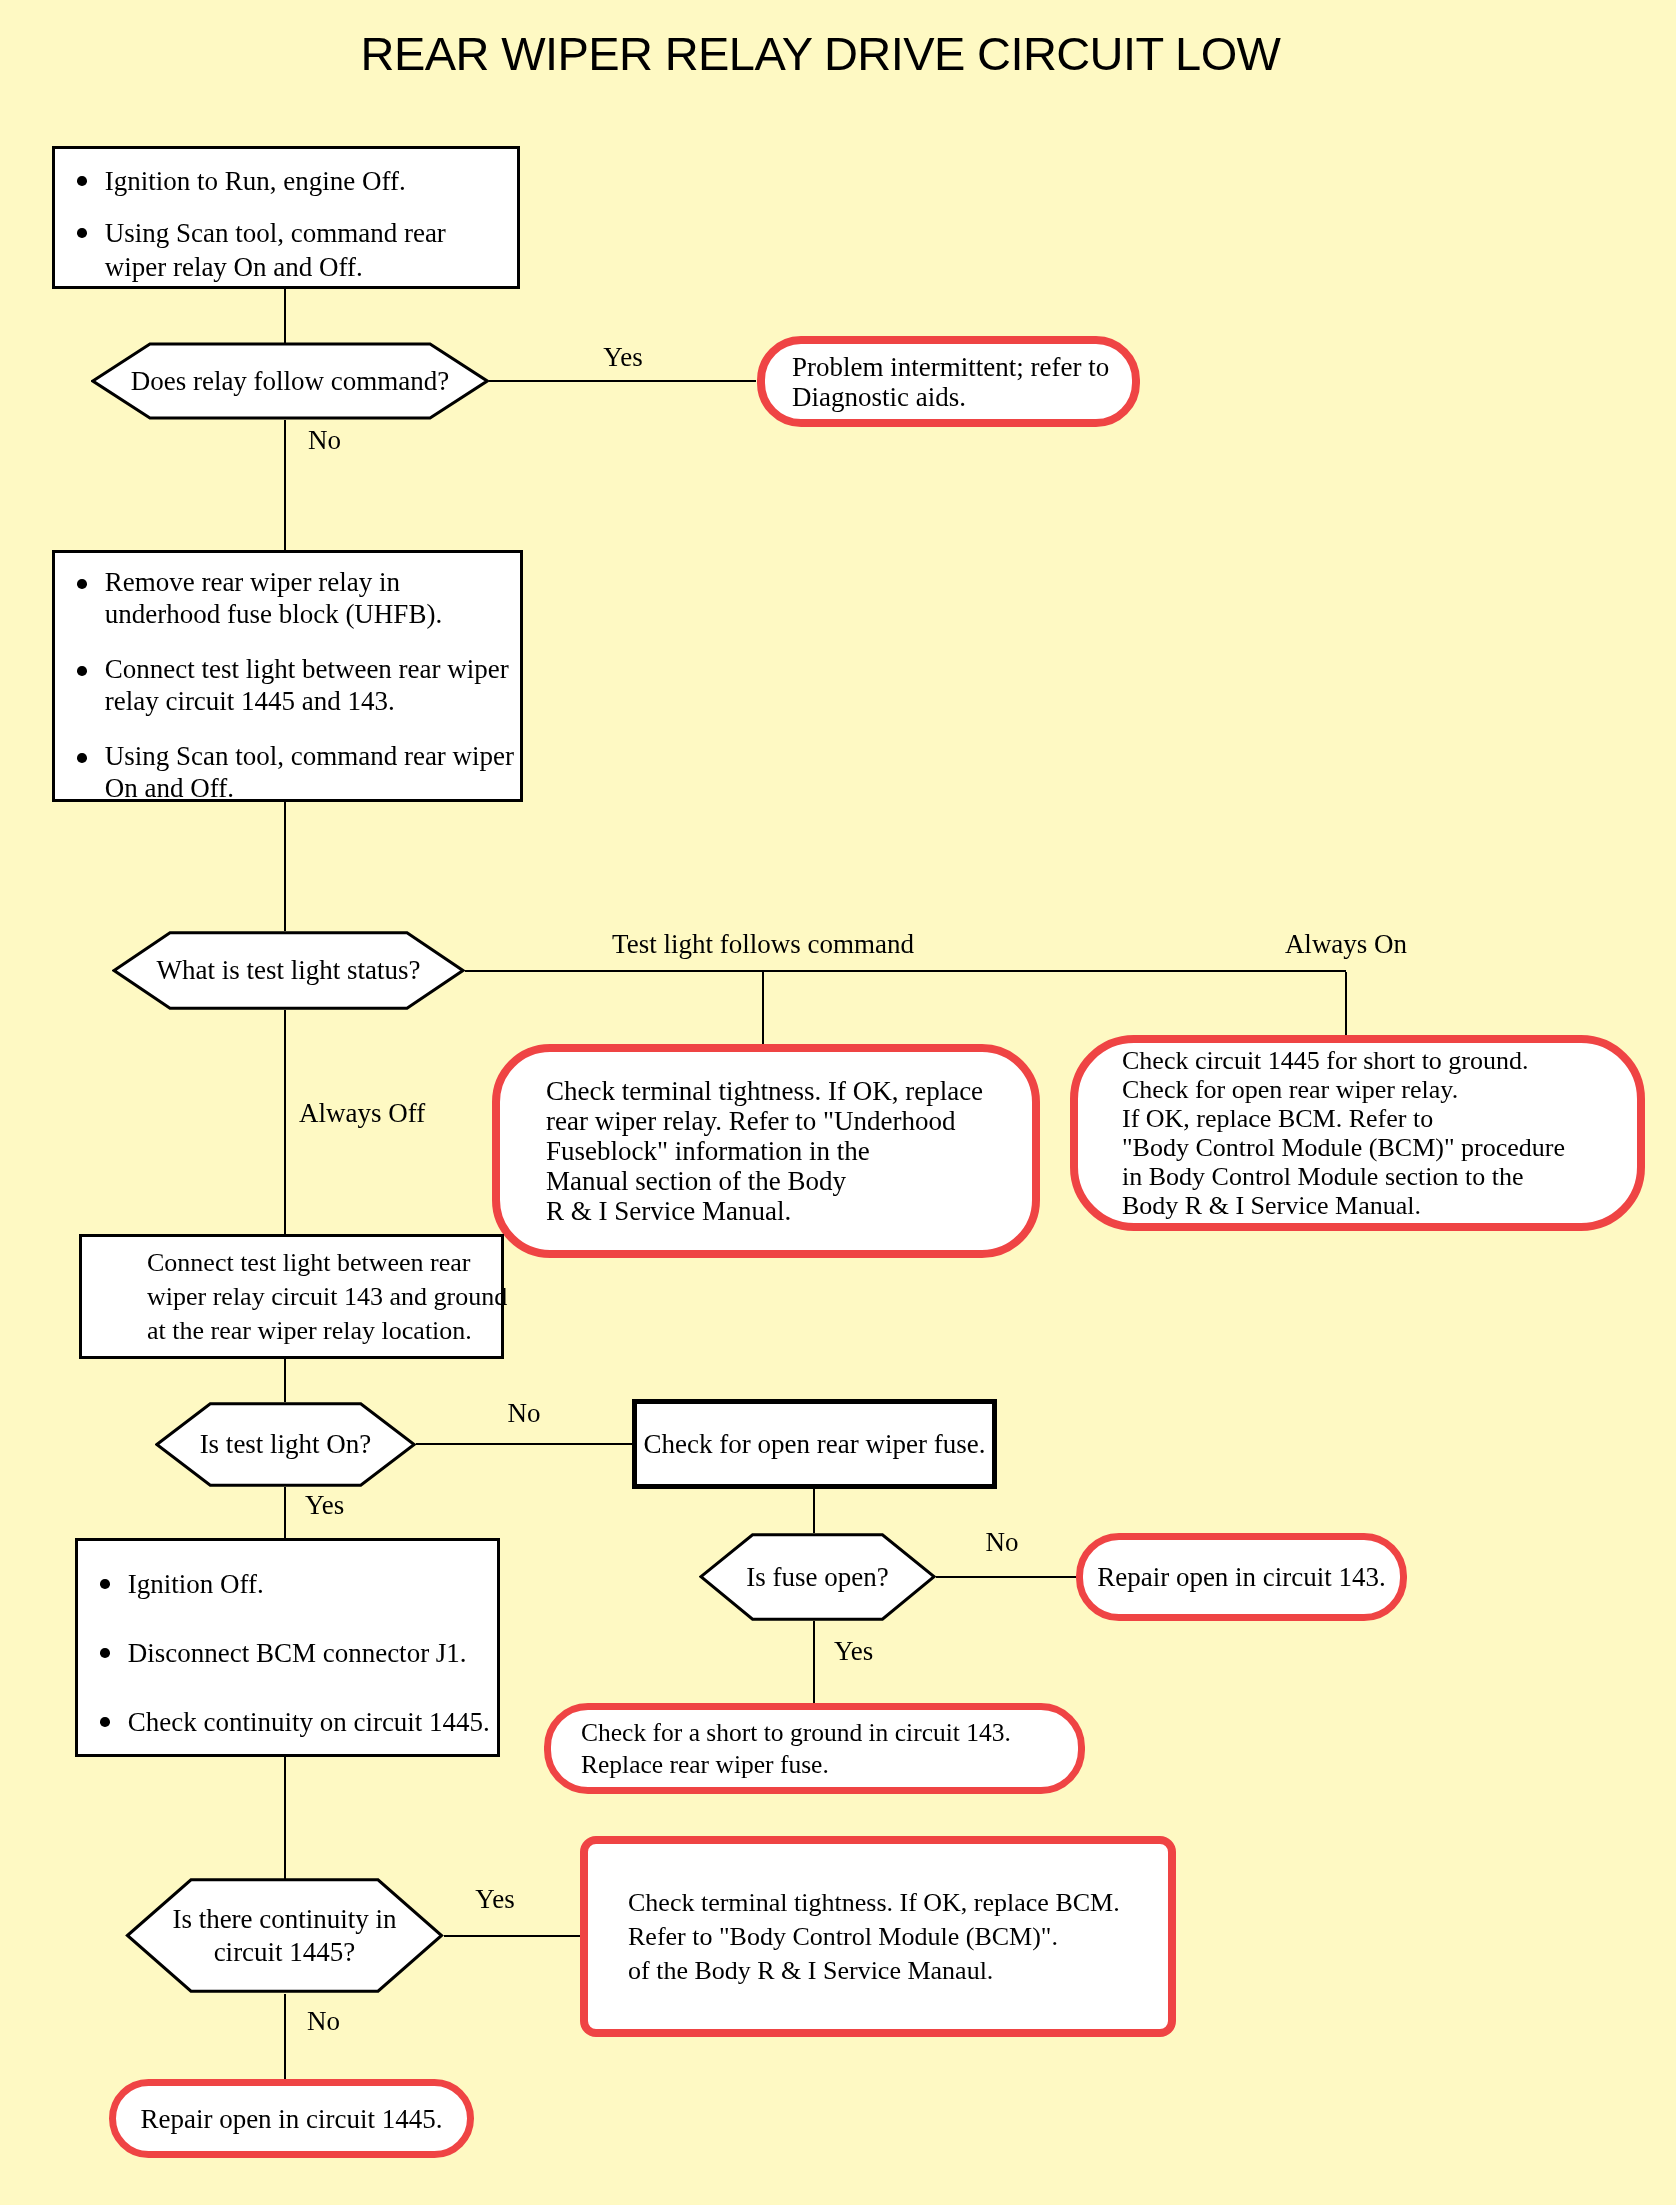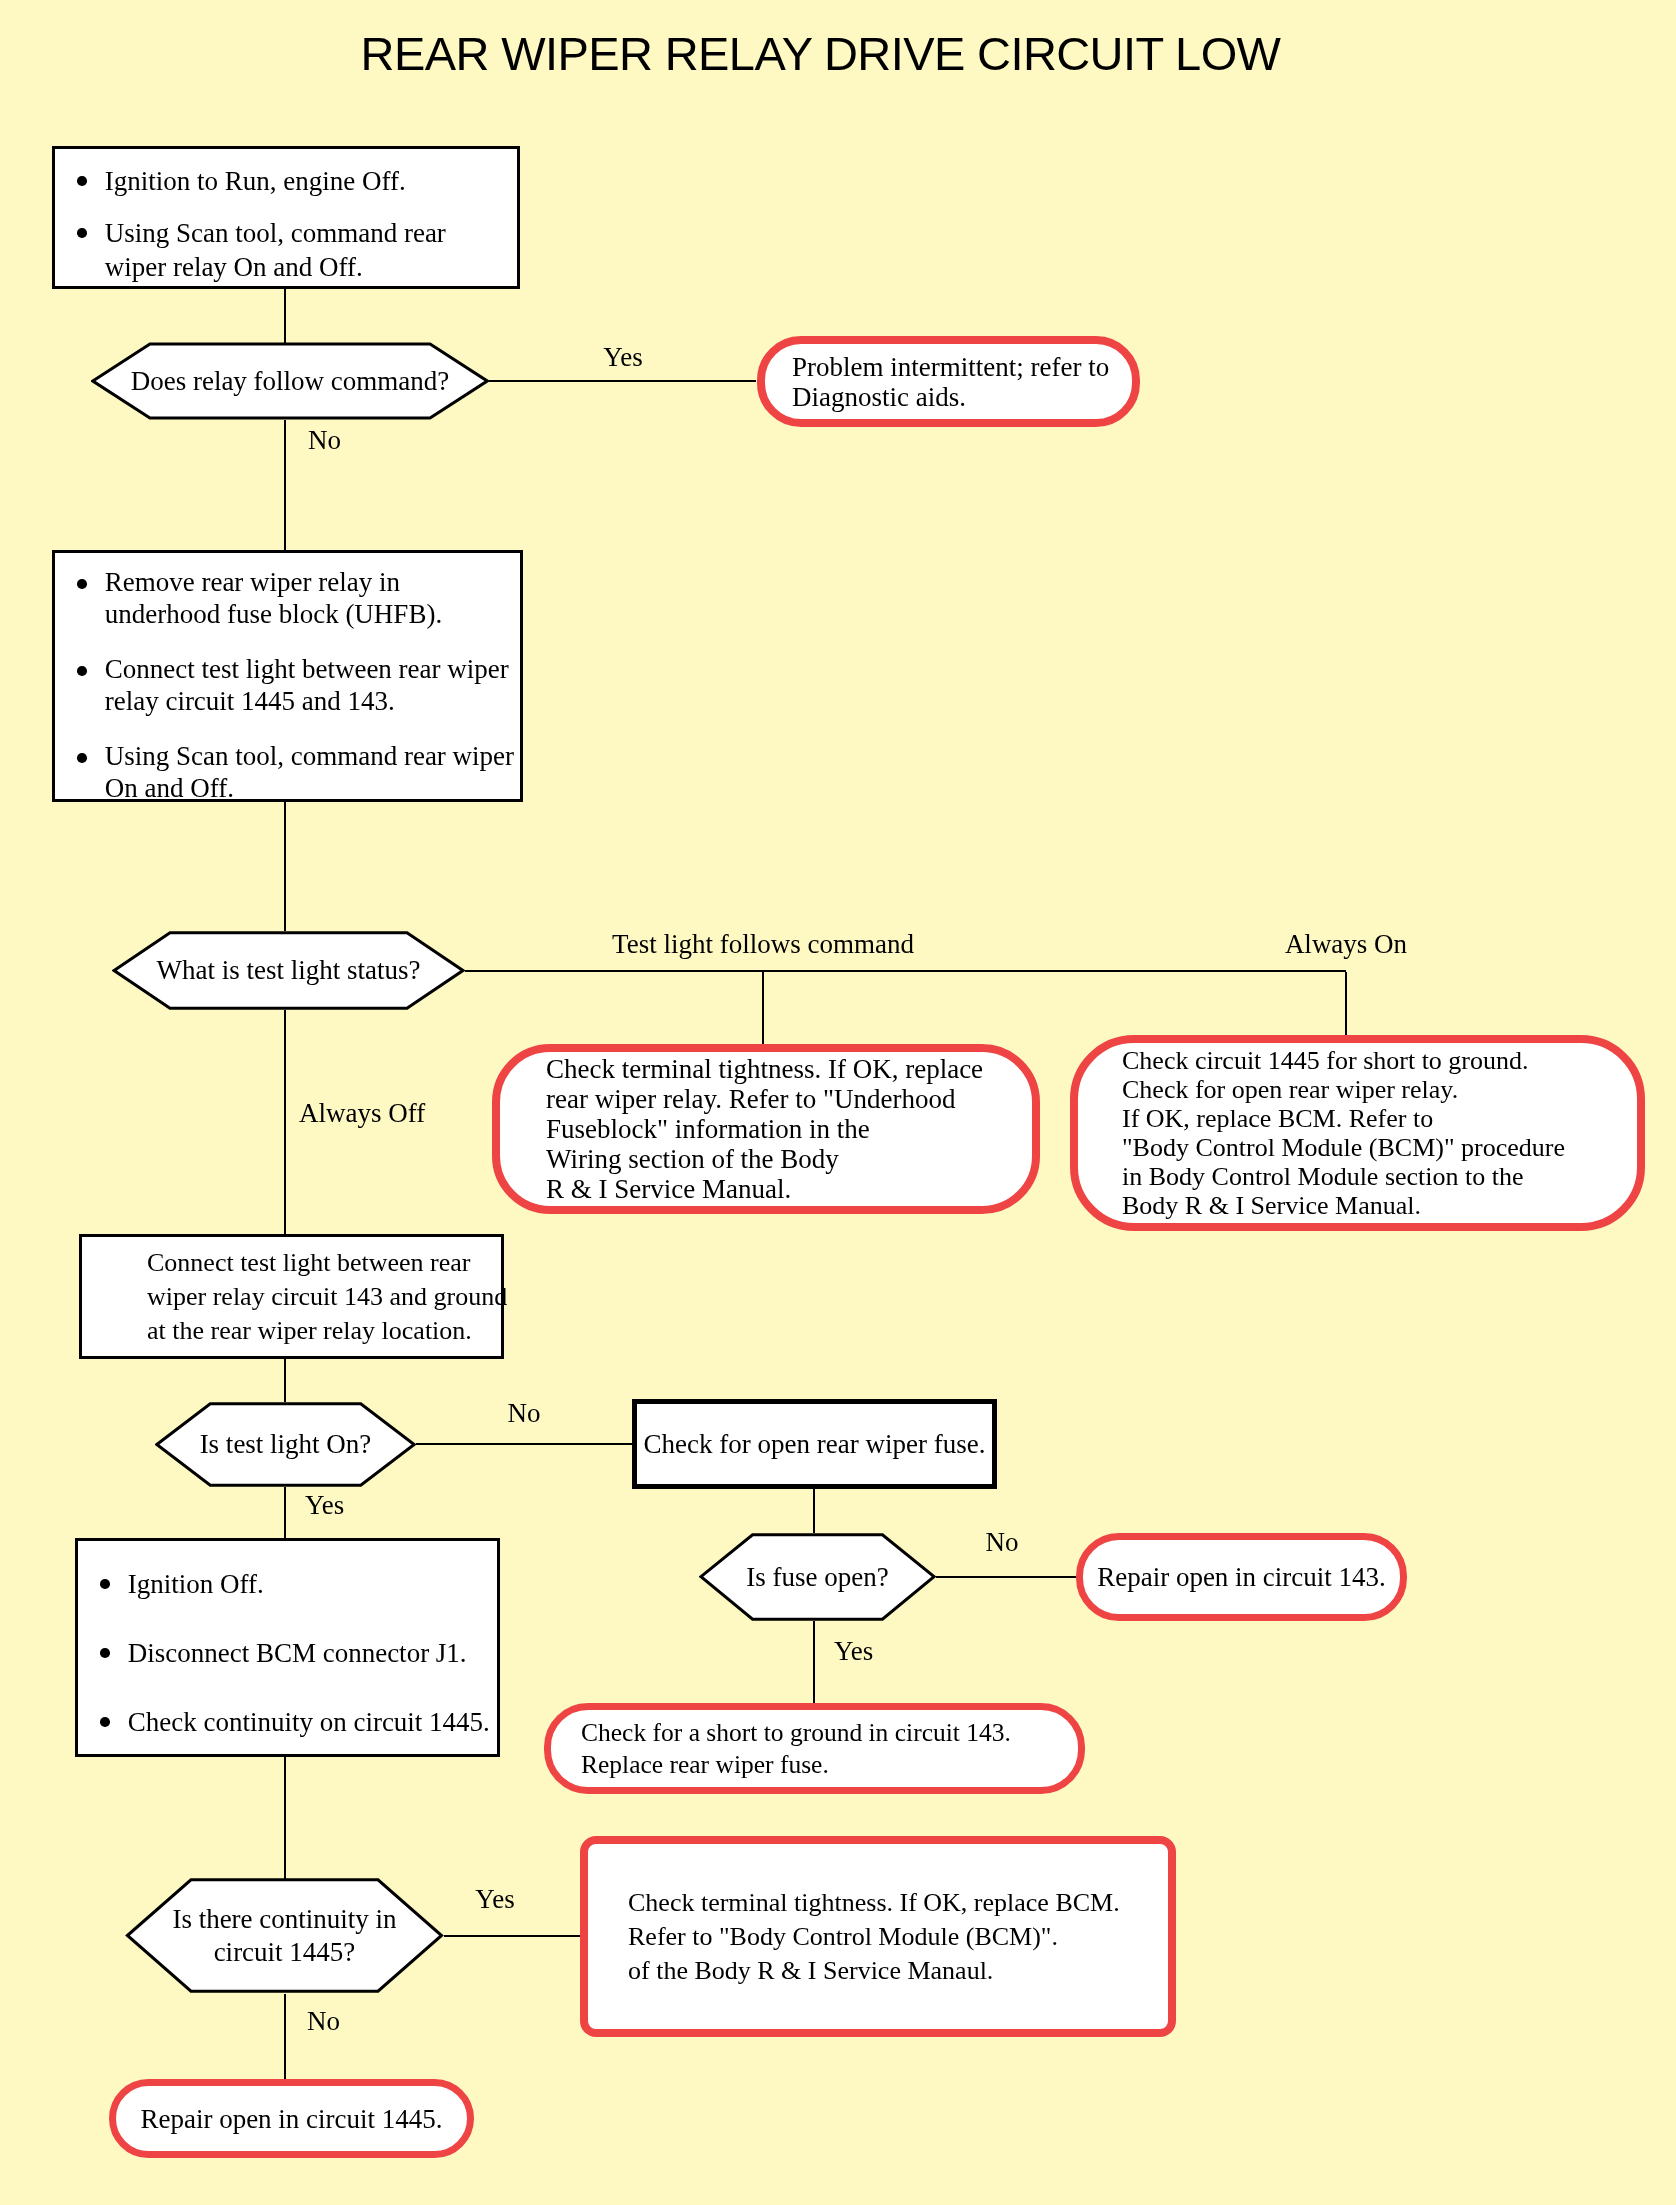--- a/index.html
+++ b/index.html
@@ -126,25 +126,25 @@
   <div class="hexwrap" style="left:112px; top:931px; width:353px; height:79px;">
     <svg width="353" height="79" viewBox="0 0 580 130">
       <polygon points="3,65 95,3 485,3 577,65 485,127 95,127" fill="#fff" stroke="#000" stroke-width="5"></polygon>
     </svg>
     <div class="hex-label">What is test light status?</div>
   </div>
   <div class="blabel ctr" style="left:763px; top:929px;">Test light follows command</div>
   <div class="blabel ctr" style="left:1346px; top:929px;">Always On</div>
   <div class="blabel" style="left:299px; top:1098px;">Always Off</div>
 
-  <div class="term" style="left:492px; top:1044px; width:548px; height:170px; border-radius:58px; padding-left:46px;">
+  <div class="term" style="left:492px; top:1044px; width:548px; height:214px; border-radius:58px; padding-left:46px;">
     <div class="tline">Check terminal tightness. If OK, replace</div>
     <div class="tline">rear wiper relay. Refer to "Underhood</div>
     <div class="tline">Fuseblock" information in the</div>
-    <div class="tline">Wiring section of the Body</div>
+    <div class="tline">Manual section of the Body</div>
     <div class="tline">R &amp; I Service Manual.</div>
   </div>
 
   <div class="term" style="left:1070px; top:1035px; width:575px; height:196px; border-radius:64px; padding-left:44px;">
     <div class="tline" style="font-size:26px; line-height:29px;">Check circuit 1445 for short to ground.</div>
     <div class="tline" style="font-size:26px; line-height:29px;">Check for open rear wiper relay.</div>
     <div class="tline" style="font-size:26px; line-height:29px;">If OK, replace BCM. Refer to</div>
     <div class="tline" style="font-size:26px; line-height:29px;">"Body Control Module (BCM)" procedure</div>
     <div class="tline" style="font-size:26px; line-height:29px;">in Body Control Module section to the</div>
     <div class="tline" style="font-size:26px; line-height:29px;">Body R &amp; I Service Manual.</div>

